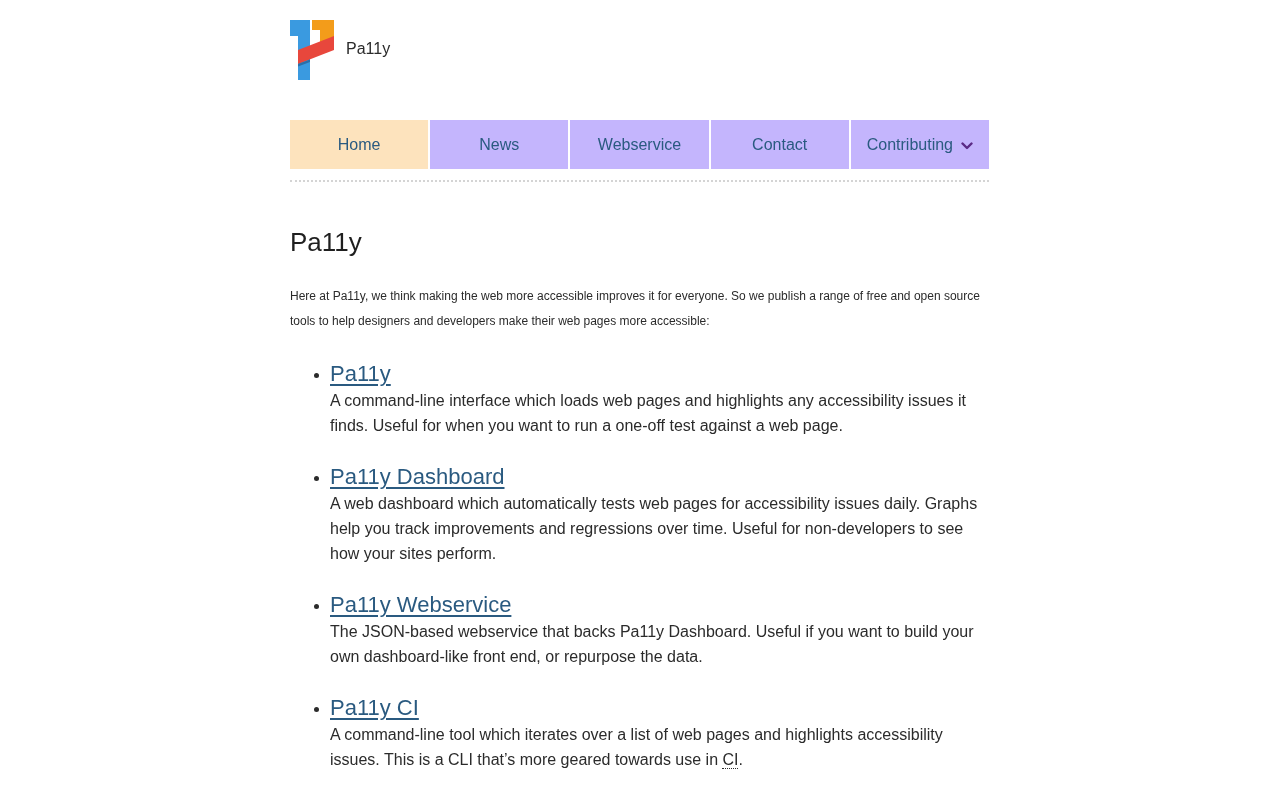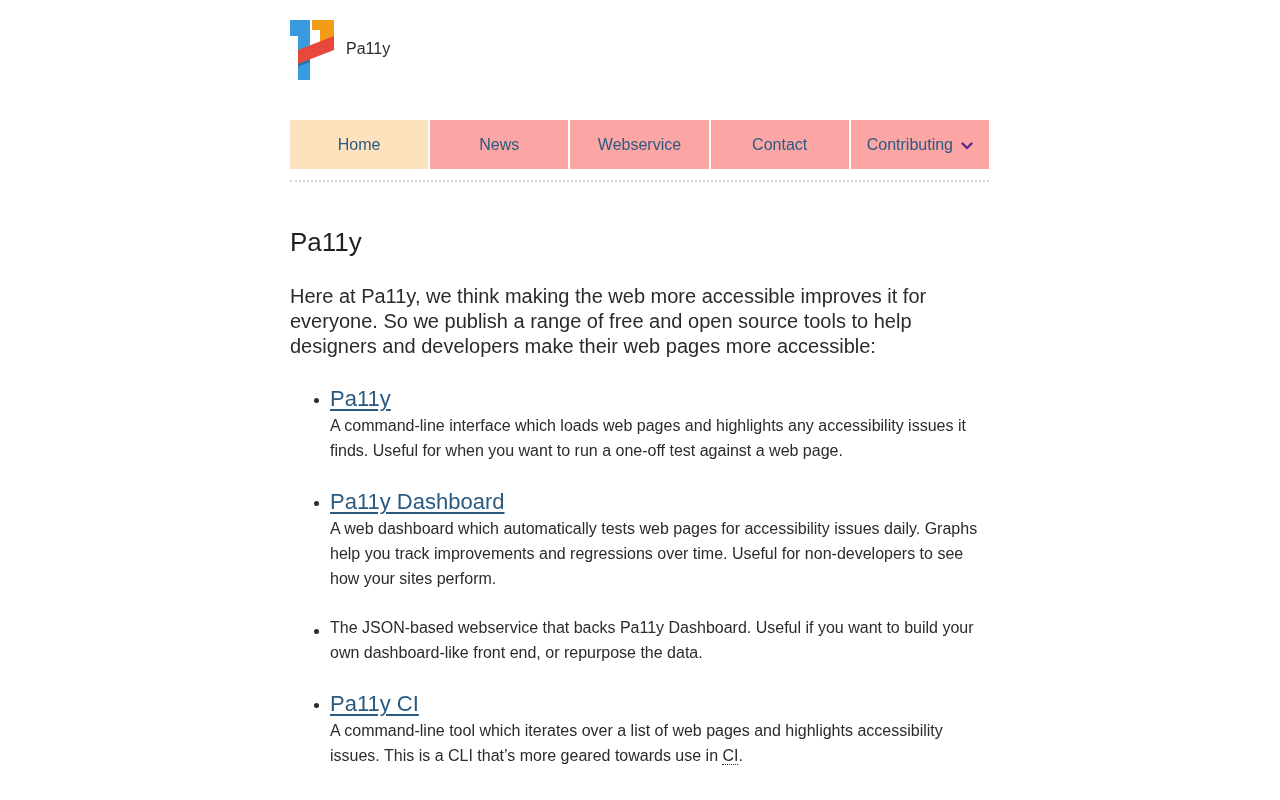--- a/index.html
+++ b/index.html
@@ -50,21 +50,21 @@
       border-bottom: 2px dotted #d4d4d4;
     }
     .nav-list {
       display: flex;
       list-style: none;
       gap: 2px;
     }
     .nav-item {
       width: 138.2px;
       height: 49px;
-      background: #fca5a5;
+      background: #c4b5fd;
       display: flex;
       align-items: center;
       justify-content: center;
       font-size: 16px;
       color: #2a5a80;
       text-decoration: none;
       cursor: pointer;
     }
     .nav-item.active {
       background: #fde3bd;
@@ -86,21 +86,21 @@
       width: 700px;
     }
     h1 {
       font-size: 26px;
       font-weight: normal;
       color: #1f1f1f;
       line-height: 32px;
       margin-bottom: 26px;
     }
     .intro {
-      font-size: 20px;
+      font-size: 12px;
       line-height: 25px;
       color: #2b2b2b;
       width: 700px;
     }
     .tools {
       list-style: none;
       margin-top: 25px;
       padding-left: 40px;
     }
     .tool {
@@ -199,20 +199,21 @@
     <ul class="tools">
       <li class="tool">
         <a class="tool-link">Pa11y</a>
         <p class="tool-desc">A command-line interface which loads web pages and highlights any accessibility issues it finds. Useful for when you want to run a one-off test against a web page.</p>
       </li>
       <li class="tool">
         <a class="tool-link">Pa11y Dashboard</a>
         <p class="tool-desc">A web dashboard which automatically tests web pages for accessibility issues daily. Graphs help you track improvements and regressions over time. Useful for non-developers to see how your sites perform.</p>
       </li>
       <li class="tool">
+        <a class="tool-link">Pa11y Webservice</a>
         <p class="tool-desc">The JSON-based webservice that backs Pa11y Dashboard. Useful if you want to build your own dashboard-like front end, or repurpose the data.</p>
       </li>
       <li class="tool">
         <a class="tool-link">Pa11y CI</a>
         <p class="tool-desc"><span>A command-line tool which iterates over a list of web pages and highlights accessibility issues. This is a CLI that’s more geared towards use in </span><abbr class="abbr">CI</abbr><span>.</span></p>
       </li>
     </ul>
   </main>
 </div>
 

